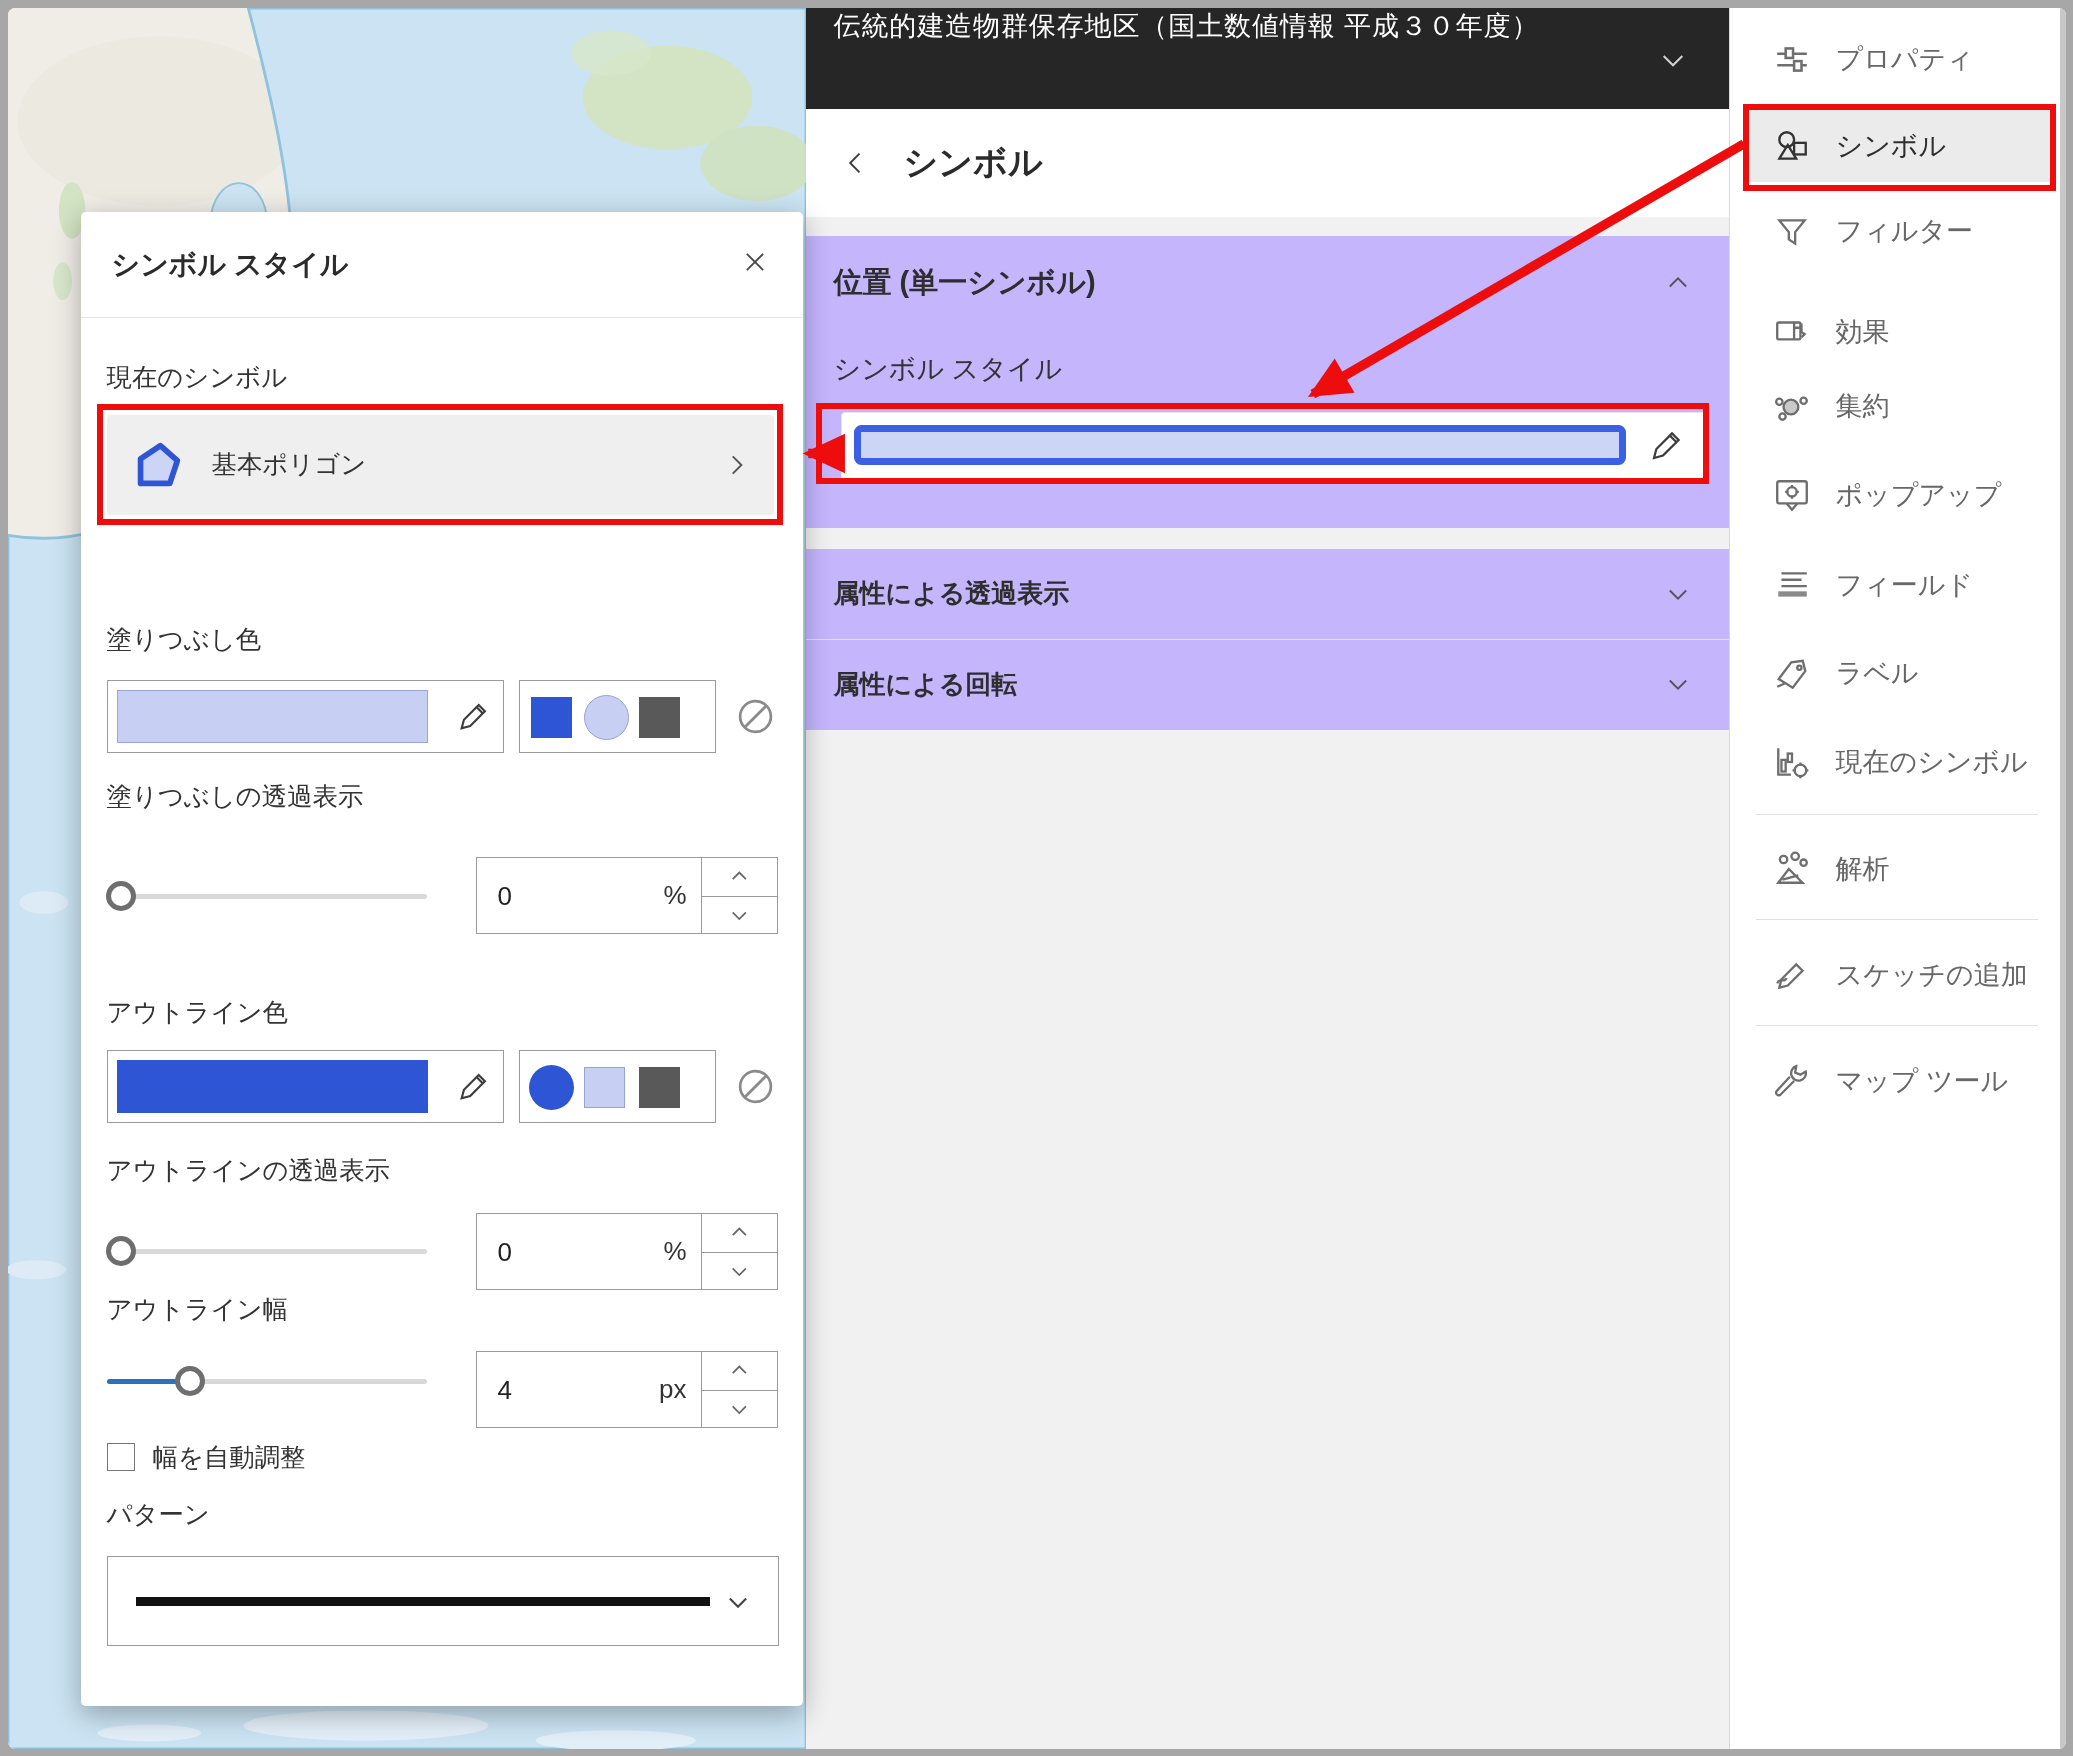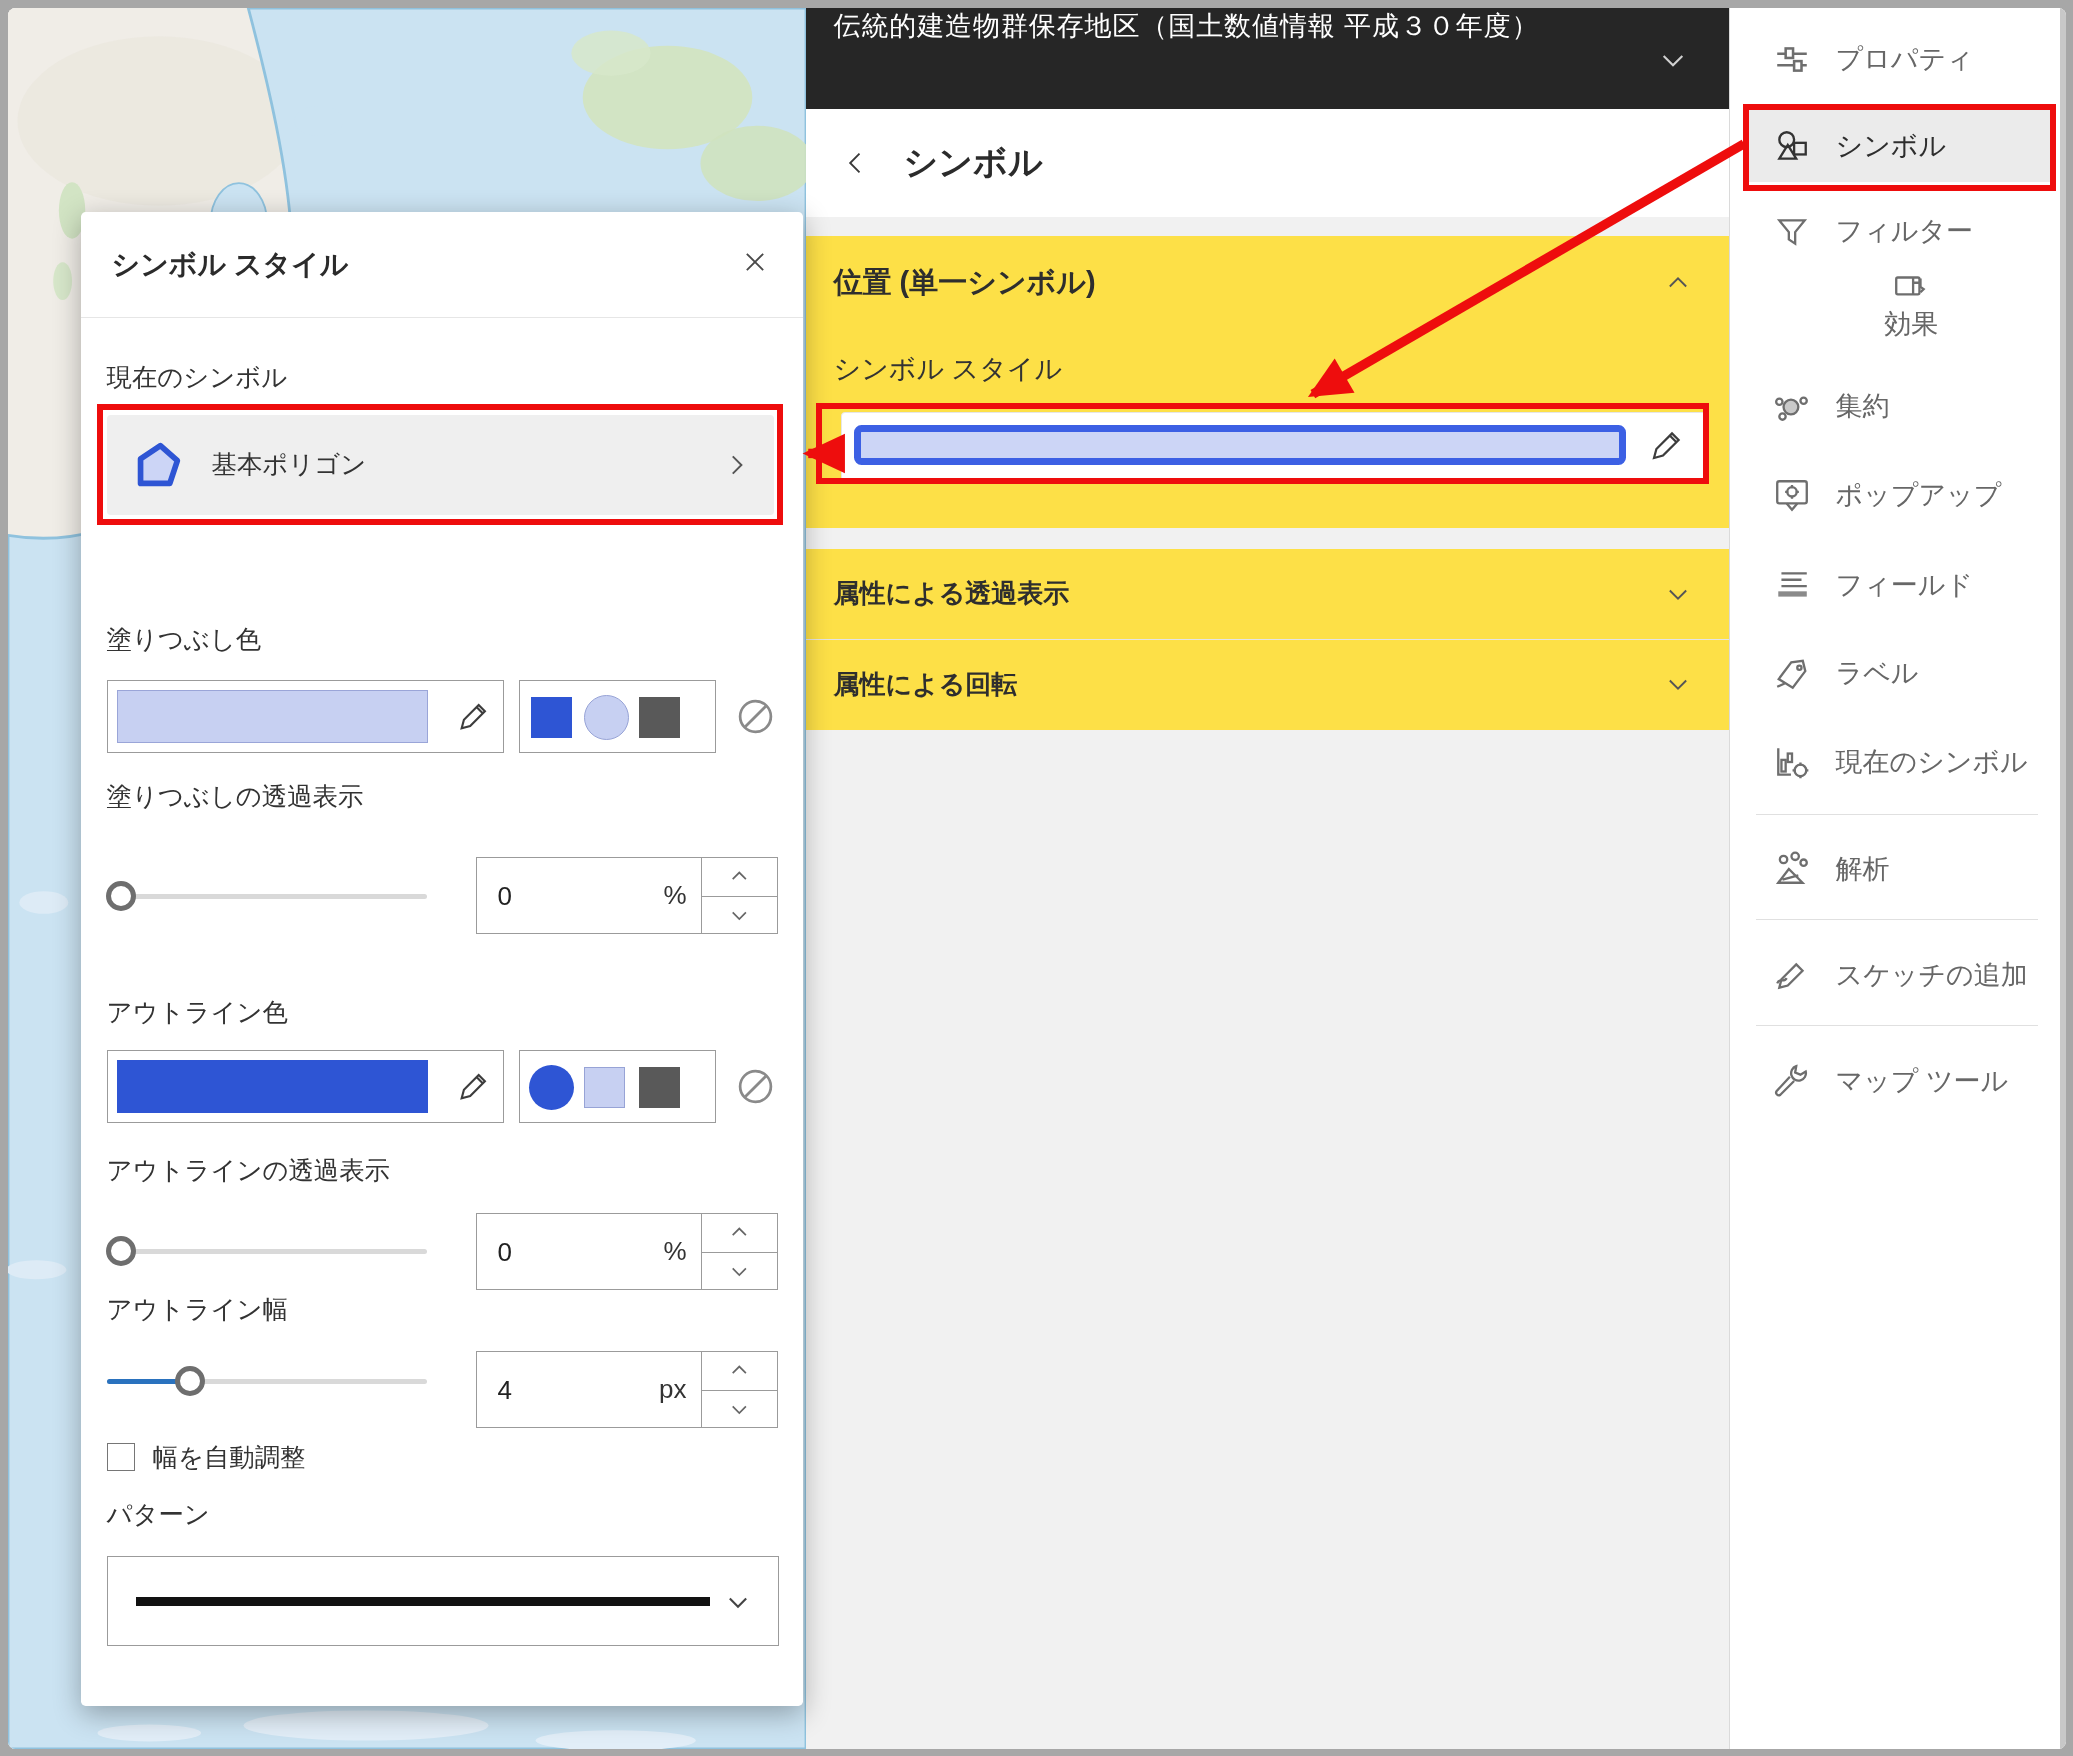--- a/index.html
+++ b/index.html
@@ -12,21 +12,21 @@
   
   .map{left:0;top:0;width:798px;height:1741px;background:#f0ede7;}
   
   .center{left:798px;top:0;width:924px;height:1741px;background:#f1f1f1;}
   .dkheader{left:0;top:0;width:924px;height:101px;background:#262626;display:flex;}
   .dkheader .ttl{color:#fff;font-size:27px;margin-left:28px;letter-spacing:0.9px;white-space:nowrap;}
   .dk-chev{position:absolute;right:41px;top:36px;color:#cfcfcf;}
   .subheader{left:0;top:101px;width:924px;height:108px;background:#fff;display:flex;align-items:center;}
   .backchev{margin-left:36px;color:#3a3a3a;}
   .subttl{font-size:34px;font-weight:700;color:#2b2b2b;margin-left:34px;}
-  .card{background:#fde047;left:0;width:924px;}
+  .card{background:#c4b5fd;left:0;width:924px;}
   .card1{top:228px;height:292px;}
   .card2{top:541px;height:181px;}
   .secrow{position:absolute;left:0;width:924px;display:flex;align-items:center;}
   .sec-label{font-size:29px;font-weight:600;color:#2e2e2e;margin-left:28px;}
   .row-chev{position:absolute;right:38px;color:#555;}
   .sstyle-label{position:absolute;left:28px;top:115px;font-size:27px;color:#333;}
   .pv-wrap{position:absolute;left:35px;top:176px;width:863px;height:67px;background:#fff;
            border:0.9px solid #e6e6e6;border-radius:3.8px;}
   .pv-bar{position:absolute;left:12.2px;top:12.2px;width:772px;height:40px;background:#ccd5f6;
           border:7.5px solid #3c60e4;border-radius:7.5px;box-sizing:border-box;}
@@ -199,21 +199,21 @@
 
     <div class="sb-item" style="top:187px;">
       <span class="sb-ico">
         <svg viewBox="0 0 36 36" width="38" height="38" fill="none" stroke="currentColor" stroke-width="2.2">
           <path d="M6 8 H30 L21 19 V30 L15 26 V19 Z"></path>
           </svg>
       </span>
       <span class="sb-lab">フィルター</span>
     </div>
 
-    <div class="sb-item" style="top:260px;flex-direction:column;">
+    <div class="sb-item" style="top:288px;">
       <span class="sb-ico">
         <svg viewBox="0 0 36 36" width="38" height="38" fill="none" stroke="currentColor" stroke-width="2.2">
           <rect x="4" y="9" width="22" height="16" rx="1.5"></rect>
             <path d="M20 9 v16 M20 14 h7 M27 10 v8 l3 2 -3 3"></path>
           </svg>
       </span>
       <span class="sb-lab">効果</span>
     </div>
 
     <div class="sb-item" style="top:362px;text-align:center;">

